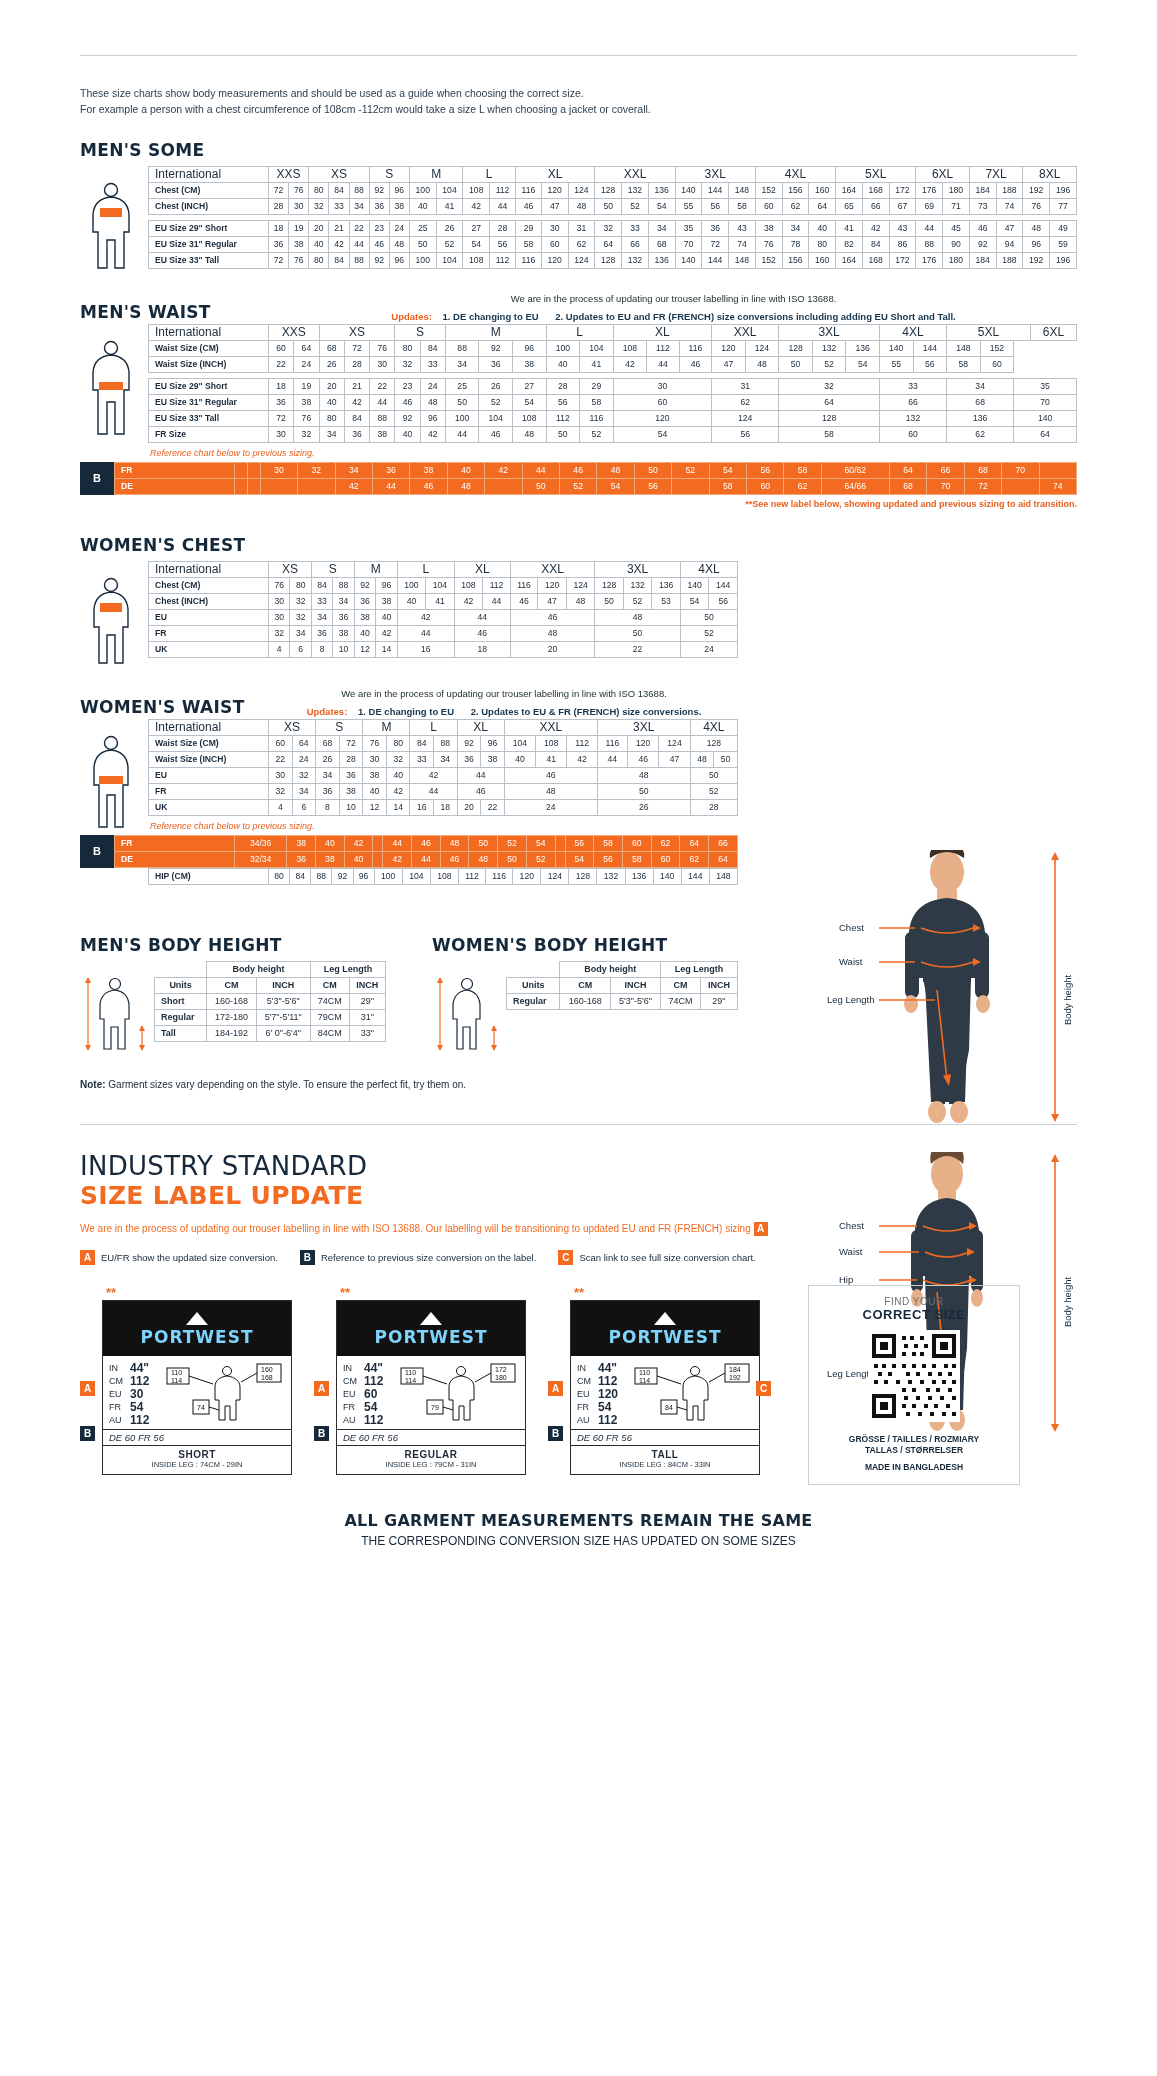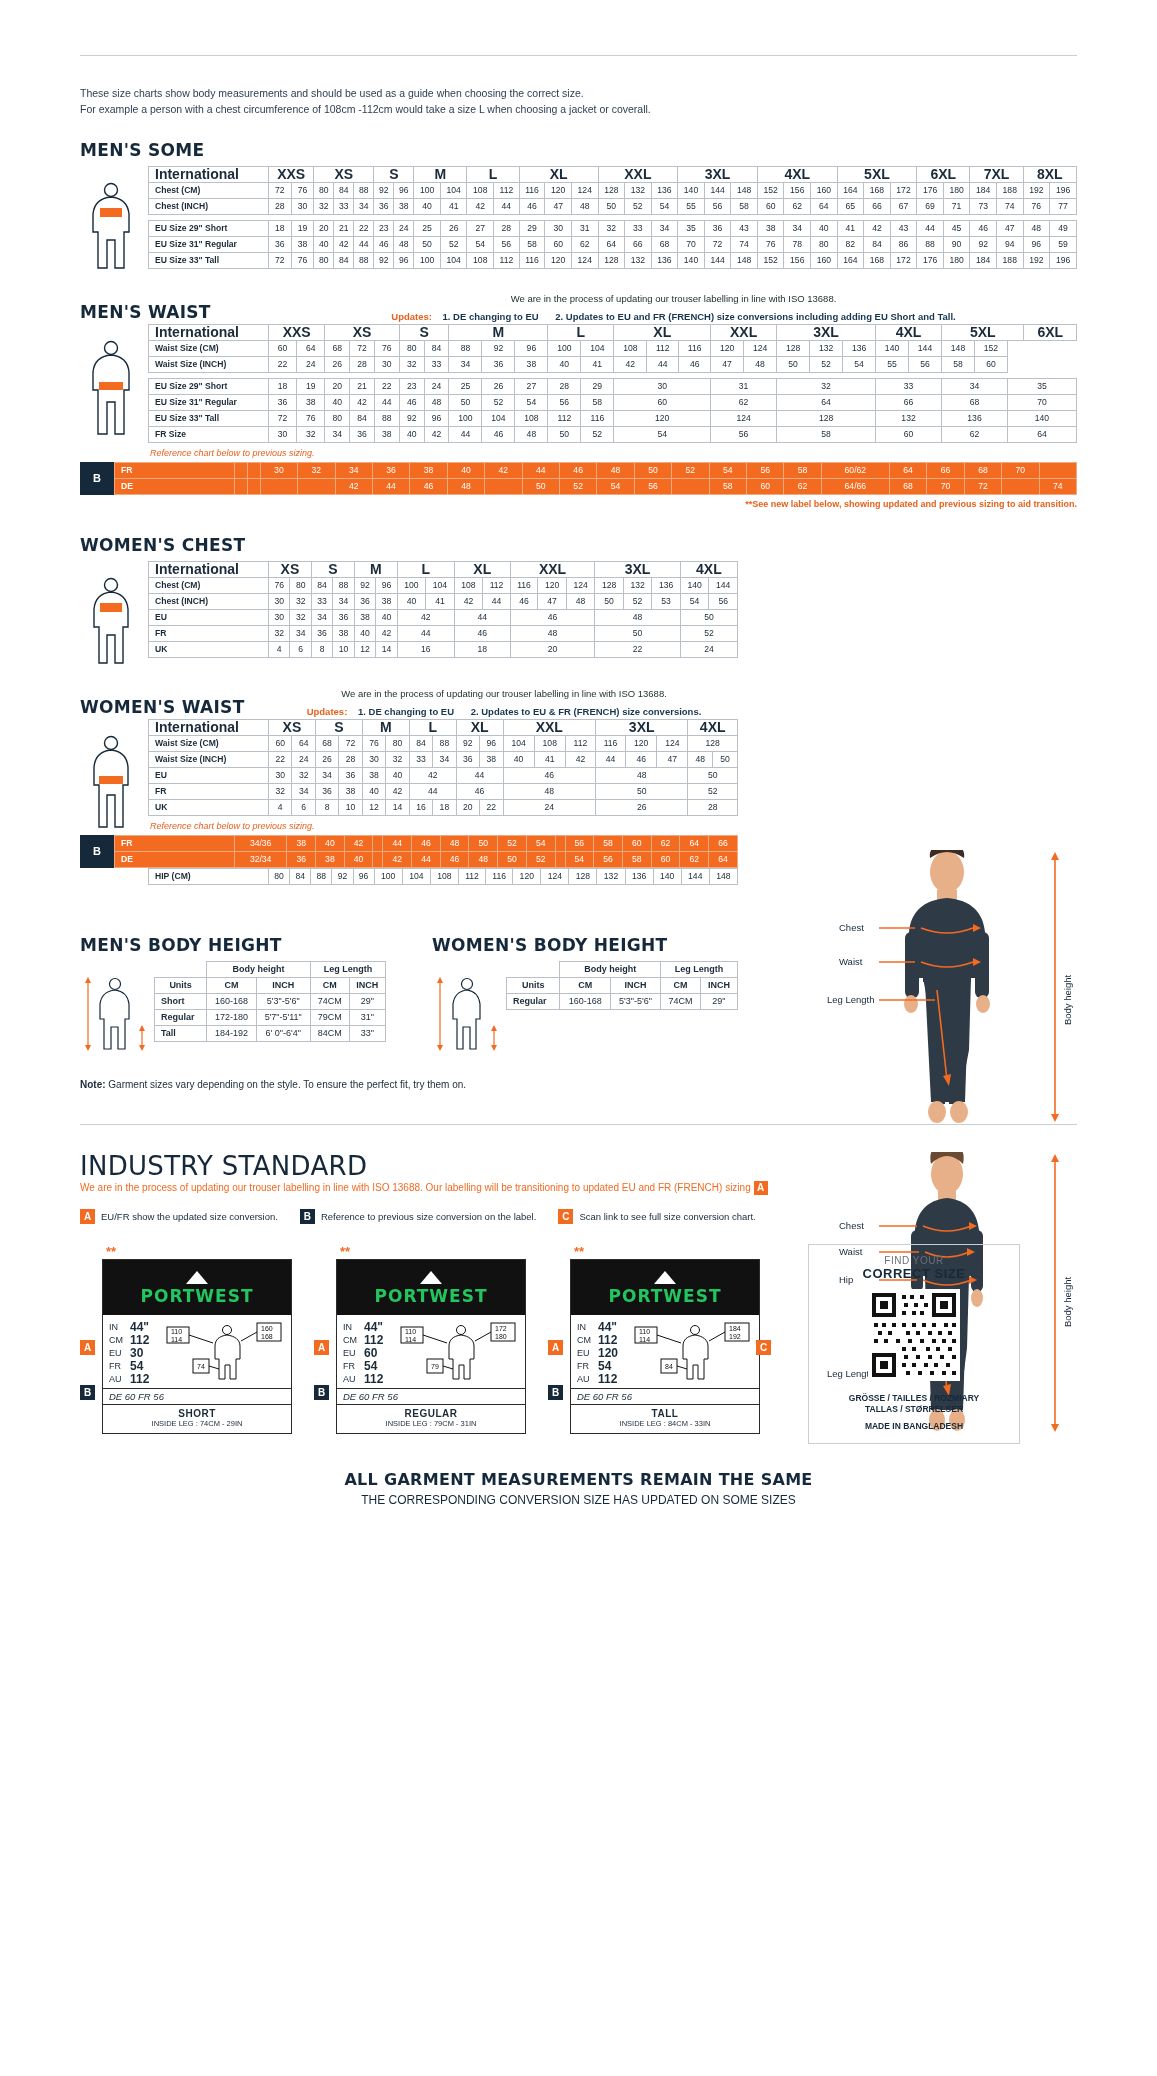--- a/index.html
+++ b/index.html
@@ -29,21 +29,21 @@
   .tblcol { flex:1 1 auto; }
 
   table.sz { border-collapse:collapse; width:100%; font-size:8.6px; }
   table.sz th, table.sz td {
     border:1px solid #b9c0c7; padding:1px 2px; text-align:center;
     height:15px; line-height:13px; color:#1b2b3a; white-space:nowrap;
   }
   table.sz td.lbl, table.sz th.lbl {
     text-align:left; padding-left:6px; font-weight:bold; width:120px;
   }
-  table.sz tr.hdr th { font-weight:bold; font-size:14px; }
+  table.sz tr.hdr th { font-weight:normal; font-size:12px; }
   table.sz td.spacer { border-left:none; border-right:none; border-bottom:none; height:6px; background:#fff; }
   .nb { border:none !important; }
 
   .note-upd { font-size:9.5px; color:#233; margin:7px 0 2px 0; }
   .note-upd .b { font-weight:bold; }
   .orange { color:#e8601c; }
   .blue { color:#17364f; }
   .refnote { font-size:9px; font-style:italic; color:#e8601c; margin:5px 0 2px 2px; }
   .seenote { font-size:9px; color:#e8601c; text-align:right; margin-top:4px; font-weight:bold; }
 
@@ -95,21 +95,21 @@
   .legend .item { display:flex; align-items:center; gap:6px; }
   .bxo { background:#f36a21; color:#fff; font-weight:bold; width:15px; height:15px;
          line-height:15px; text-align:center; font-size:10px; display:inline-block; }
   .bxb { background:#16293b; color:#fff; font-weight:bold; width:15px; height:15px;
          line-height:15px; text-align:center; font-size:10px; display:inline-block; }
 
   .labels-row { display:flex; gap:22px; align-items:flex-start; }
   .label-card { position:relative; width:212px; }
   .stars { color:#f36a21; font-weight:bold; font-size:13px; margin-left:26px; }
   .lbl-box { border:1px solid #2b2b2b; background:#fff; margin-left:22px; }
-  .lbl-head { background:#111; color:#22c55e; text-align:center; padding:11px 0 9px 0; }
+  .lbl-head { background:#111; color:#7dd3fc; text-align:center; padding:11px 0 9px 0; }
   .brand { font-family:"DejaVu Sans", sans-serif; font-weight:bold; font-size:17px; letter-spacing:1px; }
   .lbl-body { display:flex; padding:6px 6px 2px 6px; font-size:9px; }
   .sizes { width:62px; }
   .sizes div { display:flex; gap:5px; line-height:13px; }
   .sizes .k { width:16px; font-weight:normal; }
   .sizes .v { font-weight:bold; }
   .big { font-size:12px; font-weight:bold; }
   .lbl-foot { border-top:1px solid #2b2b2b; text-align:center; padding:3px 0 5px 0; }
   .lbl-foot .t1 { font-size:10px; font-weight:bold; letter-spacing:0.5px; }
   .lbl-foot .t2 { font-size:7.5px; }
@@ -1131,20 +1131,21 @@
           <text x="8" y="225">Leg Length</text>
         </g>
         <text x="252" y="150" font-family="Liberation Sans" font-size="9.5" fill="#16293b" transform="rotate(-90 252 150)" text-anchor="middle">Body height</text>
       </svg>
     </div>
   </div>
 
   <hr class="div">
 
   <h2 class="ind">INDUSTRY STANDARD</h2>
+  <h2 class="ind2">SIZE LABEL UPDATE</h2>
   <div class="ind-line">
     <span>We are in the process of updating our trouser labelling in line with ISO 13688. Our labelling will be transitioning to updated EU and FR (FRENCH) sizing</span><span class="bx">A</span>
   </div>
 
   <div class="legend">
     <div class="item">
       <span class="bxo">A</span>
       <span>EU/FR show the updated size conversion.</span>
     </div>
     <div class="item">

